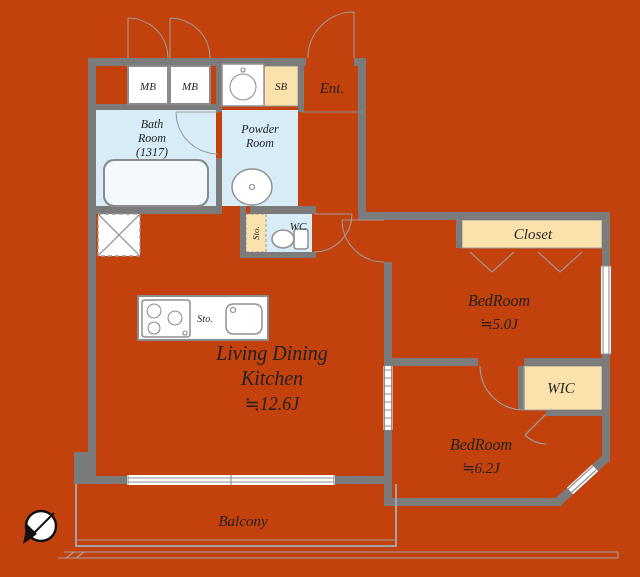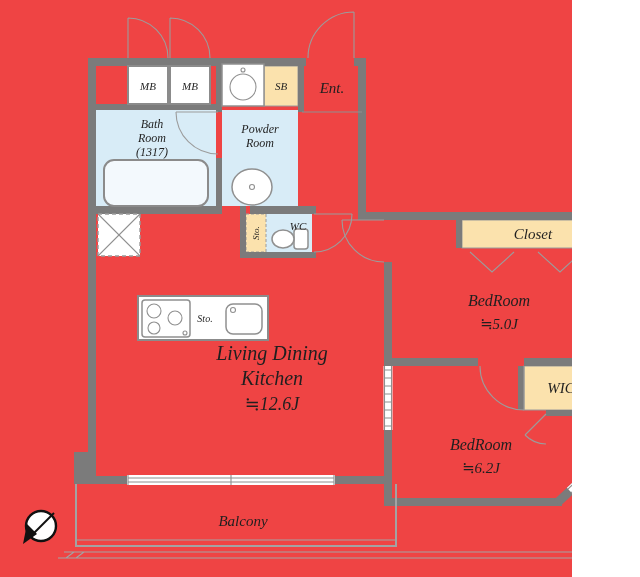--- a/index.html
+++ b/index.html
@@ -1,16 +1,16 @@
 <!DOCTYPE html>
 <html style="--wall: #7b7b7b; --water: #d8ecf7; --storage: #fbe2ad; --text: #1f1f1f;"><head>
 <meta charset="utf-8">
 <style>
   html,body{margin:0;padding:0;background:#ffffff;}
-  .stage{width:572px;height:577px;position:relative;background:#ef4444;overflow:hidden;text-decoration:underline;}
+  .stage{width:640px;height:577px;position:relative;background:#c2410c;overflow:hidden;text-decoration:underline;}
   svg{display:block;}
   .wall{fill:var(--wall,#7b7b7b);}
   .wallstroke{stroke:var(--wall,#7b7b7b);}
   .water{fill:var(--water,#d8ecf7);}
   .sto{fill:var(--storage,#fbe2ad);}
   .whitebox{fill:#ffffff;stroke:#8b8b8b;stroke-width:2;}
   .fix{fill:#ffffff;stroke:#909090;stroke-width:1.5;}
   .thin{stroke:#909090;stroke-width:1.1;fill:none;}
   .arc{stroke:#9c9c9c;stroke-width:1.1;fill:none;}
   .winline{stroke:#8f8f8f;stroke-width:1.1;fill:none;}

